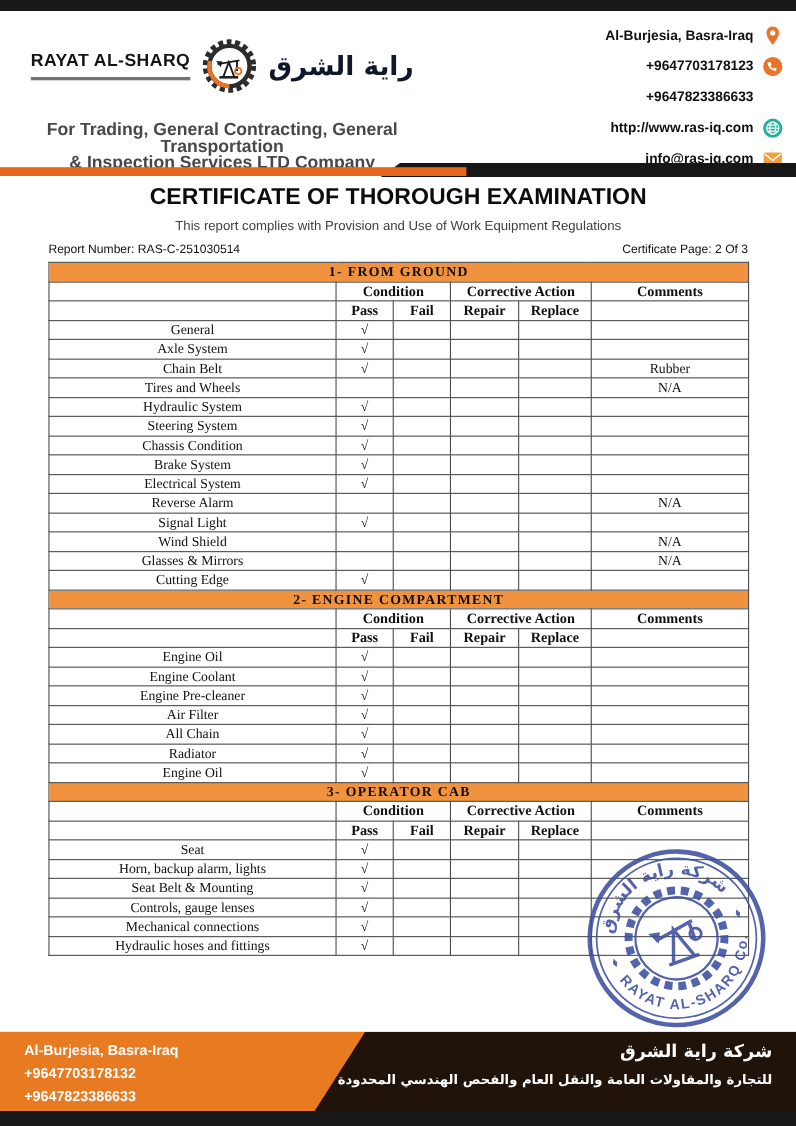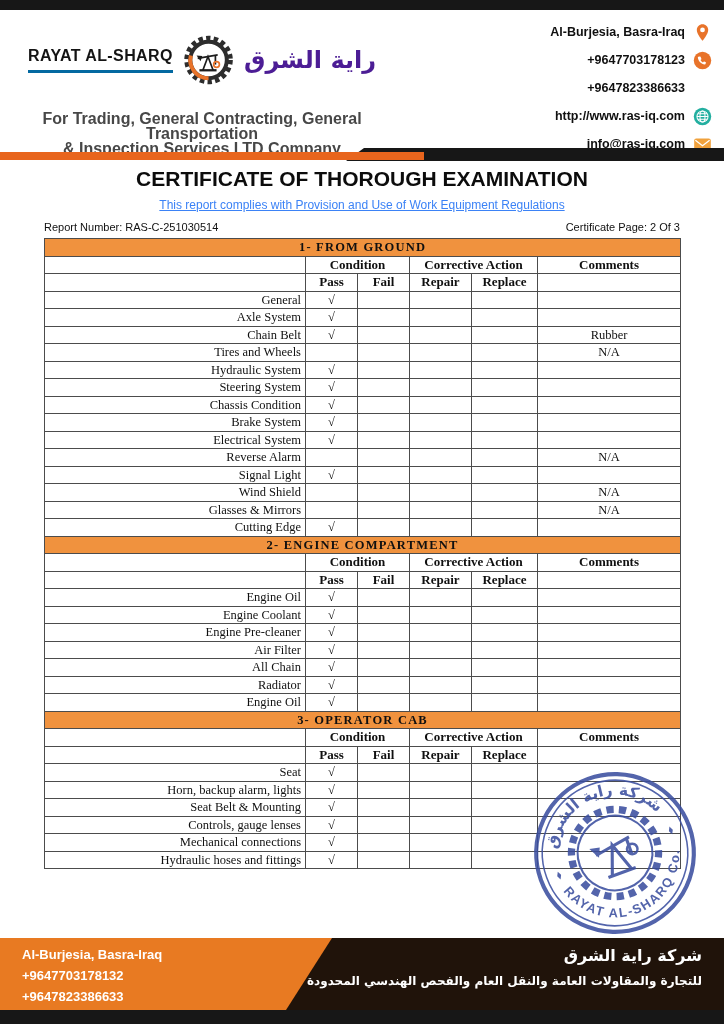--- a/index.html
+++ b/index.html
@@ -7,45 +7,45 @@
   body { font-family:"Liberation Sans", sans-serif; }
   .page { position:relative; width:724px; height:1024px; margin:0 auto; background:#ffffff; overflow:hidden; }
 
   
   .topbar { position:absolute; left:0; top:0; width:724px; height:10px; background:#171717; }
   .bottombar { position:absolute; left:0; top:1010px; width:724px; height:14px; background:#171717; }
 
   
   .logo-block { position:absolute; left:28px; top:16px; width:348px; text-align:center; }
   .logo-row { display:flex; align-items:center; justify-content:center; gap:7px; }
-  .logo-en { font-weight:bold; font-size:16px; letter-spacing:.4px; color:#141414; border-bottom:3px solid #0369a1; padding-bottom:5px; white-space:nowrap; }
-  .logo-ar { font-family:"DejaVu Sans", sans-serif; font-weight:bold; font-size:24px; color:#4c1d95; white-space:nowrap; }
+  .logo-en { font-weight:bold; font-size:16px; letter-spacing:.4px; color:#141414; border-bottom:3px solid #737373; padding-bottom:5px; white-space:nowrap; }
+  .logo-ar { font-family:"DejaVu Sans", sans-serif; font-weight:bold; font-size:24px; color:#0f172a; white-space:nowrap; }
   .tagline { margin-top:7px; font-size:16px; font-weight:bold; color:#474747; line-height:15px; }
   .contacts { position:absolute; right:12px; top:22px; width:236px; display:flex; flex-direction:column; gap:8px; }
   .contact-row { display:flex; align-items:center; justify-content:flex-end; gap:8px; font-weight:bold; font-size:12.5px; color:#101010; height:20px; }
   .cicon { width:19px; height:19px; flex:0 0 19px; }
   .cicon.empty { visibility:hidden; }
 
   
   .band { position:absolute; left:0; top:148px; width:724px; height:18px; }
   .band-orange { position:absolute; left:0; top:4px; width:424px; height:8px; background:#E8651D; }
   .band-black { position:absolute; left:346px; top:0; width:378px; height:13px; background:#171717; clip-path:polygon(18px 0, 100% 0, 100% 100%, 0 100%); }
 
   
   .doc-title { position:absolute; top:167px; left:0; width:724px; text-align:center; font-size:21px; font-weight:bold; color:#0c0c0c; }
-  .doc-subtitle { position:absolute; top:198px; left:0; width:724px; text-align:center; font-size:12px; color:#3b82f6;text-decoration:underline; }
+  .doc-subtitle { position:absolute; top:198px; left:0; width:724px; text-align:center; font-size:12px; color:#404040; }
   .report-row { position:absolute; top:221px; left:44px; width:636px; display:flex; justify-content:space-between; align-items:flex-end; font-size:11px; color:#111; }
   .report-row b { font-weight:normal; }
 
   
   .inspection-table { position:absolute; top:238px; left:44px; width:636px; border-collapse:collapse; font-family:"Liberation Serif", serif; table-layout:fixed; }
   .inspection-table td { border:1px solid #4c4c4c; font-size:12.5px; line-height:14.5px; padding:1px 4px; color:#101010; overflow:hidden; }
   .section-cell { background:#F0923E; text-align:center; font-weight:bold; font-size:14px; letter-spacing:1.2px; color:#2b2b2b; padding:2px 0; }
   .head-row td { text-align:center; font-weight:bold; font-size:13px; padding:1px 2px; }
-  .item-cell { text-align:right; padding-left:6px; }
+  .item-cell { text-align:center; padding-left:6px; }
   .mark-cell { text-align:center; font-size:13px; }
   .comment-cell { text-align:center; }
 
   
   .stamp { position:absolute; left:532px; top:770px; width:166px; height:166px; transform:rotate(-20deg); opacity:.87; z-index:5; }
 
   
   .footer { position:absolute; left:0; top:938px; width:724px; height:72px; background:#E87A22; overflow:hidden; }
   .footer-dark { position:absolute; right:0; top:0; width:438px; height:72px; background:#20130a; clip-path:polygon(46px 0, 100% 0, 100% 100%, 0 100%); }
   .footer-left { position:absolute; left:22px; top:6px; color:#fff; font-weight:bold; font-size:13px; line-height:21px; }

